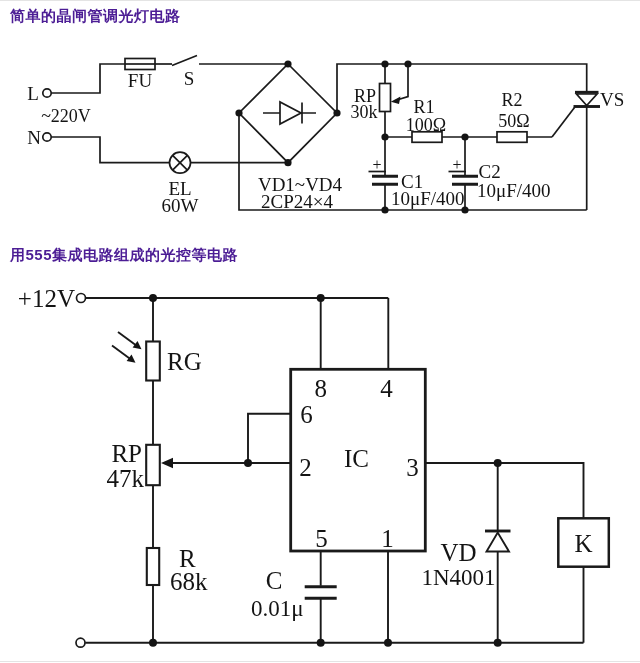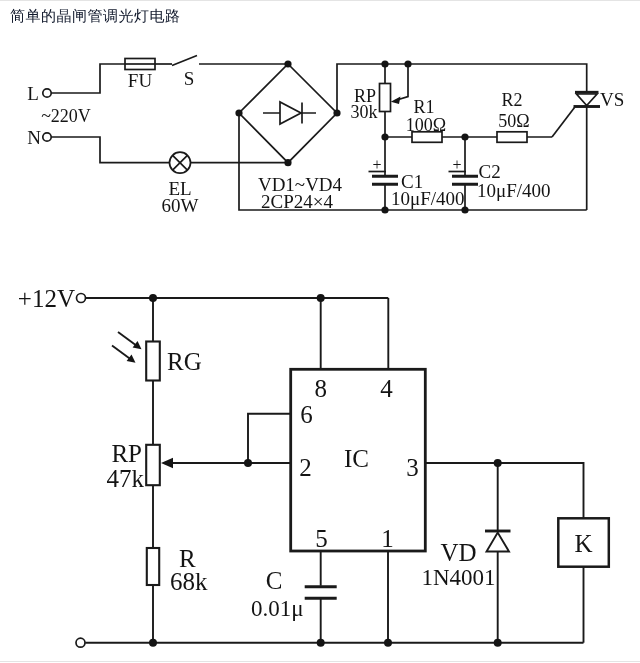--- a/index.html
+++ b/index.html
@@ -1,18 +1,18 @@
 <!DOCTYPE html>
 <html><head>
 <meta charset="utf-8">
 <style>
   html,body{margin:0;padding:0;background:#fff;}
   .stage{position:relative;width:640px;height:663px;background:#ffffff;overflow:hidden;
          font-family:"Liberation Sans",sans-serif;}
-  .title{position:absolute;left:10px;font-size:15px;font-weight:normal;color:#0f172a;
+  .title{position:absolute;left:10px;font-size:15px;font-weight:bold;color:#4c1d95;
          letter-spacing:0.5px;white-space:nowrap;}
   .edge{position:absolute;left:0;width:640px;height:1px;background:#e4e4e4;}
   svg{position:absolute;left:0;top:0;}
   .w{fill:none;stroke:#1a1a1a;stroke-width:1.7px;}
   .w2{fill:none;stroke:#1a1a1a;stroke-width:1.9px;}
   .plate{fill:none;stroke:#1a1a1a;stroke-width:2.9px;}
   .box{fill:#ffffff;stroke:#1a1a1a;stroke-width:1.7px;}
   .box2{fill:#ffffff;stroke:#1a1a1a;stroke-width:2.1px;}
   .icbox{fill:none;stroke:#1a1a1a;stroke-width:2.8px;}
   .kbox{fill:#ffffff;stroke:#1a1a1a;stroke-width:2.5px;}
@@ -27,20 +27,21 @@
   .t2s{font-size:23px;}
 </style>
 </head>
 <body>
 
 <div class="stage">
   <div class="edge" style="top:0"></div>
   <div class="edge" style="top:661px"></div>
 
   <div class="title" style="top:7px">简单的晶闸管调光灯电路</div>
+  <div class="title" style="top:246px">用555集成电路组成的光控等电路</div>
 
   <svg width="640" height="663" viewBox="0 0 640 663">
 
     <g>
 
       <g>
         <path class="w" d="M51,93 H100 V64 H125"></path>
         <path class="w" d="M155,64 H172"></path>
         <path class="w" d="M199,64 H288"></path>
         <path class="w" d="M51,137 H100 V162.7 H169.5"></path>

